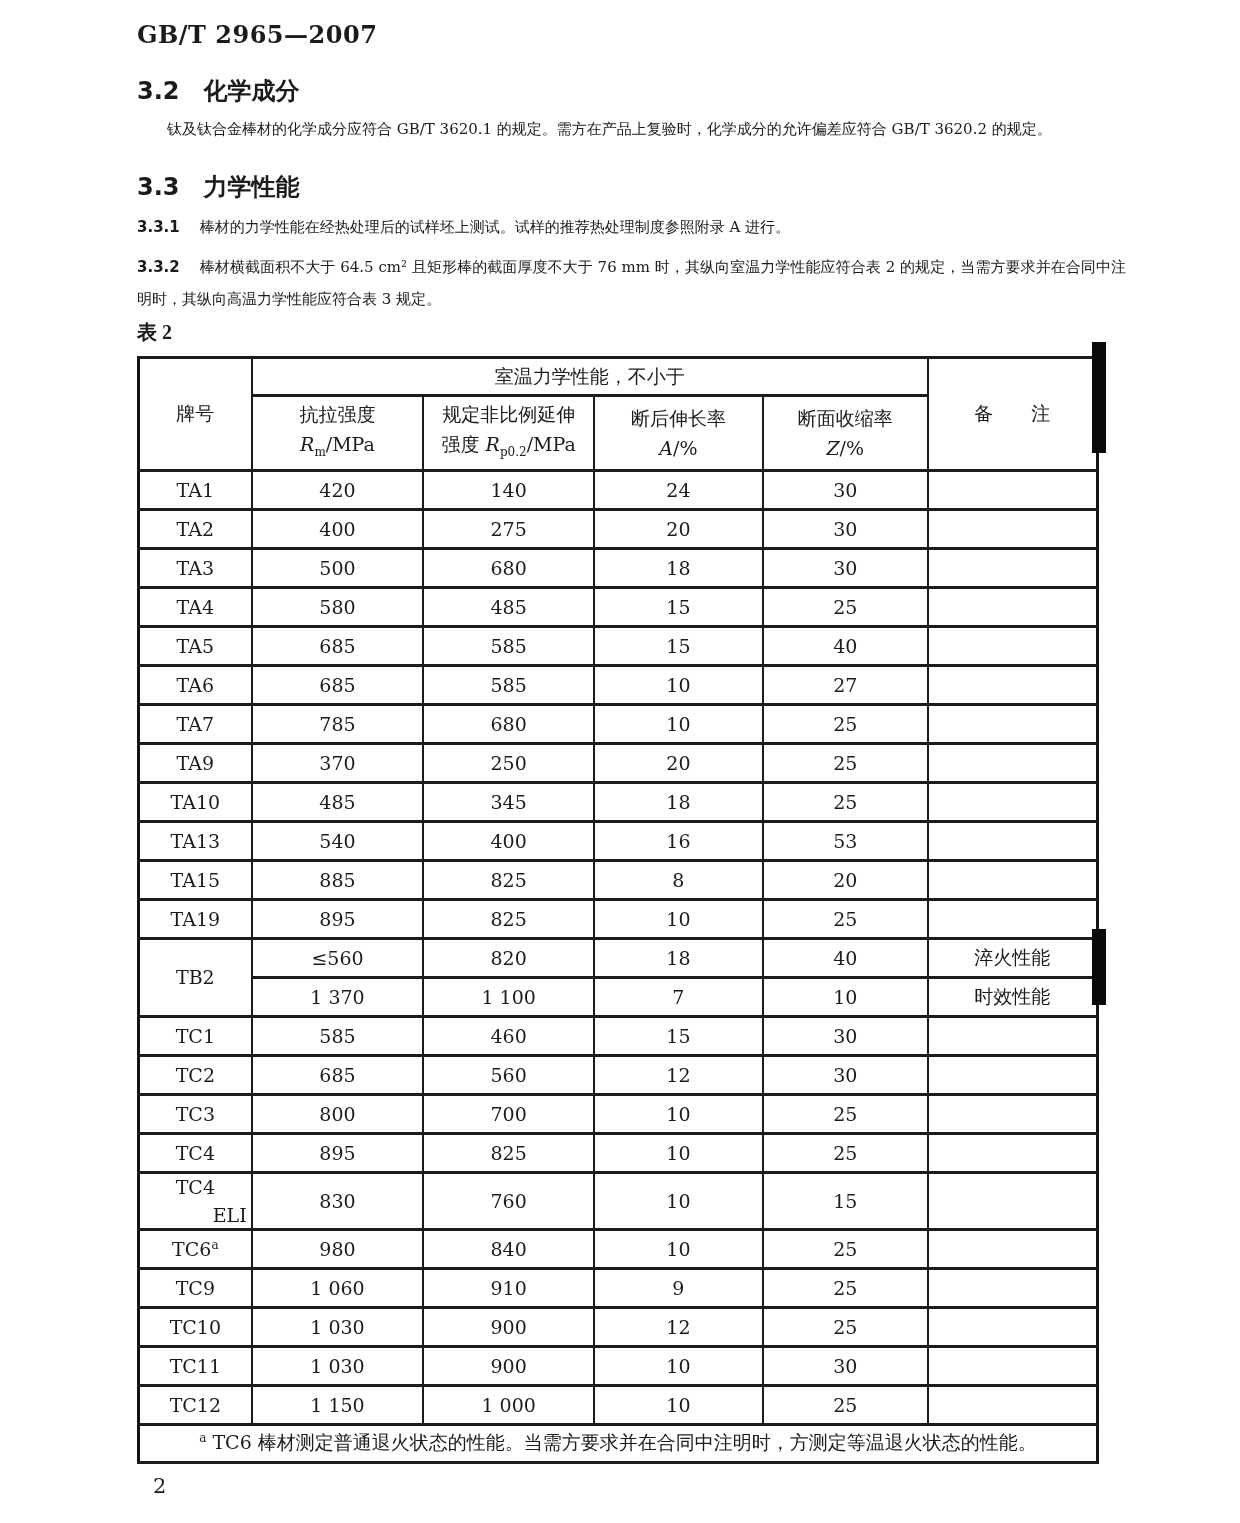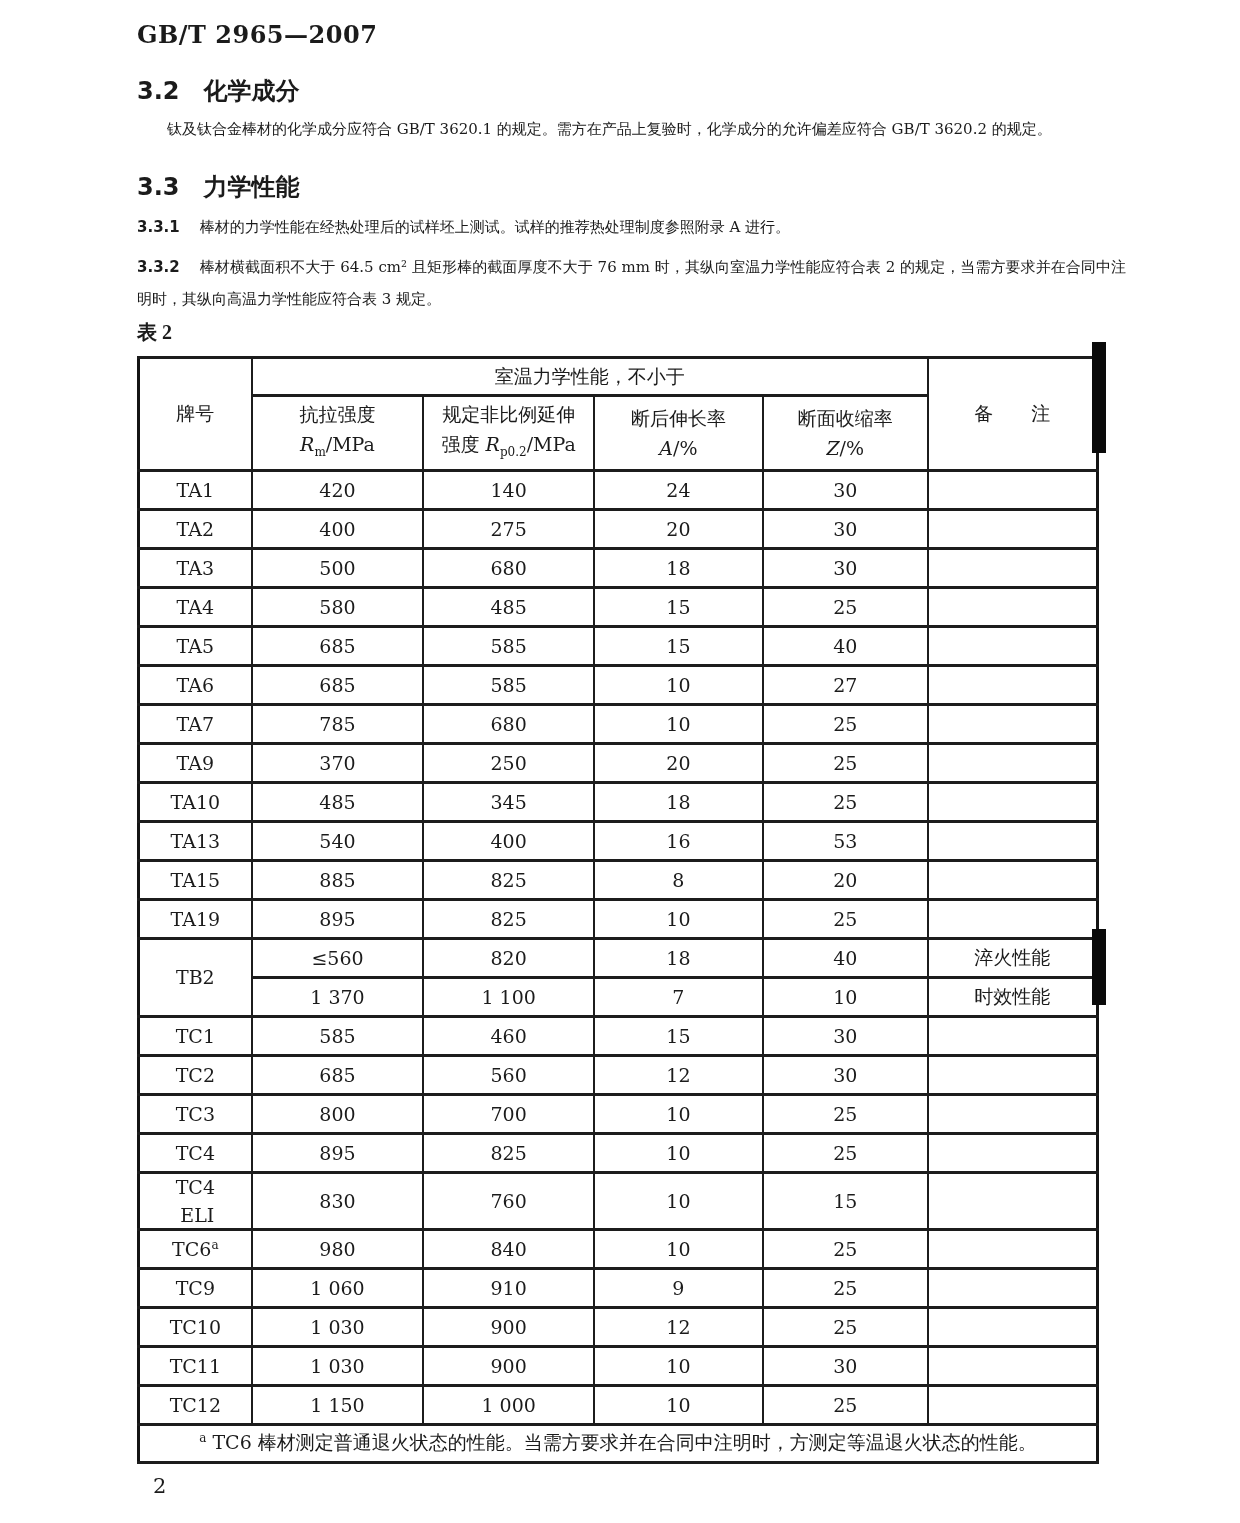--- a/index.html
+++ b/index.html
@@ -61,21 +61,21 @@
     text-align: center; vertical-align: middle;
     padding: 2px 4px;
     font-weight: normal;
   }
   table.spec thead th { font-size: 19px; }
   tr.group-row th { height: 38px; }
   tr.subhead-row th { height: 74px; line-height: 30px; }
   table.spec tbody td { height: 39px; }
   tr.tall td { height: 86px; }
   td.grade-two div.l1 { text-align: center; }
-  td.grade-two div.l2 { text-align: center; padding-left: 4px; margin-top: 6px; }
+  td.grade-two div.l2 { text-align: right; padding-left: 4px; margin-top: 6px; }
   i.sym { font-style: italic; font-family: "DejaVu Serif", "Liberation Serif", serif; }
   sub { font-size: 12px; }
   sup { font-size: 12px; }
   td.footnote-cell {
     text-align: left; height: 38px;
     padding-left: 46px; font-size: 19px;
   }
   .page-num {
     position: absolute; left: 153px; top: 1474px;
     font-size: 21px;

